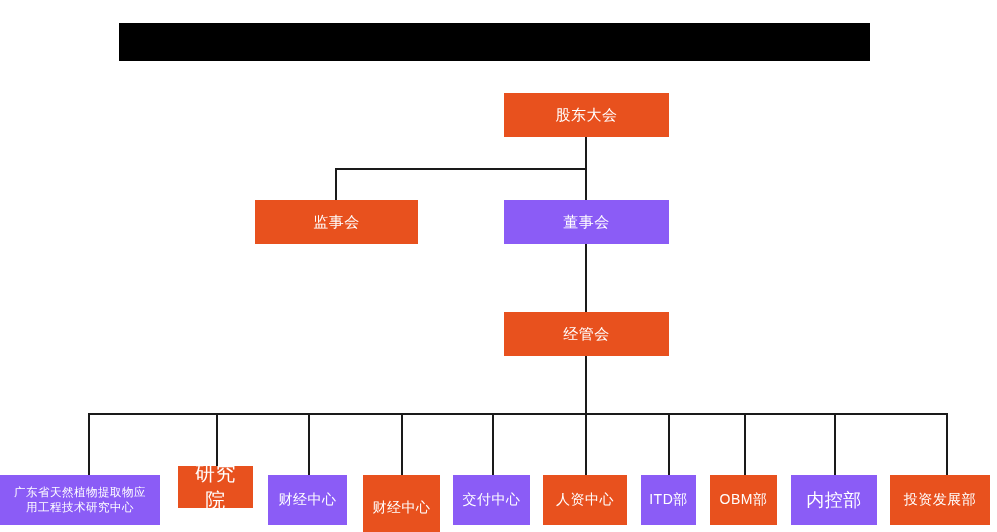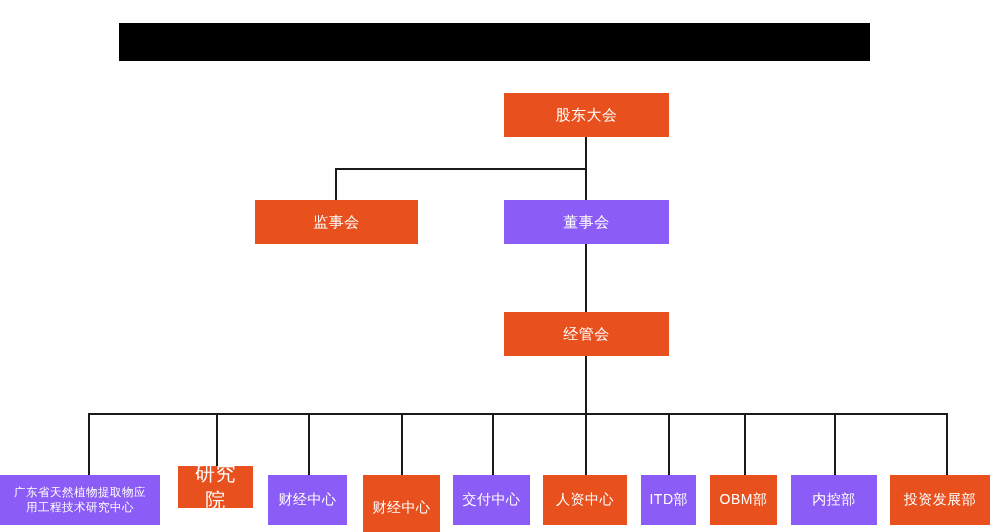--- a/index.html
+++ b/index.html
@@ -131,29 +131,29 @@
   </div>
 
   <div class="node tone-light" style="left:453px; top:475px; width:77px; height:50px; font-size:14px;">
     <span class="label">交付中心</span>
   </div>
 
   <div class="node tone-strong" style="left:543px; top:475px; width:84px; height:50px; font-size:14px;">
     <span class="label">人资中心</span>
   </div>
 
-  <div class="node tone-light" style="left:641px; top:475px; width:55px; height:50px; font-size:14px;text-align:right;">
+  <div class="node tone-light" style="left:641px; top:475px; width:55px; height:50px; font-size:14px;">
     <span class="label">ITD部</span>
   </div>
 
   <div class="node tone-strong" style="left:710px; top:475px; width:67px; height:50px; font-size:14px;">
     <span class="label">OBM部</span>
   </div>
 
-  <div class="node tone-light" style="left:791px; top:475px; width:86px; height:50px; font-size:14px;">
+  <div class="node tone-light" style="left:791px; top:475px; width:86px; height:50px; font-size:18px;">
     <span class="label">内控部</span>
   </div>
 
   <div class="node tone-strong" style="left:890px; top:475px; width:100px; height:50px; font-size:14px;align-items:center;">
     <span class="label">投资发展部</span>
   </div>
 
 </div>
 
 </body></html>

